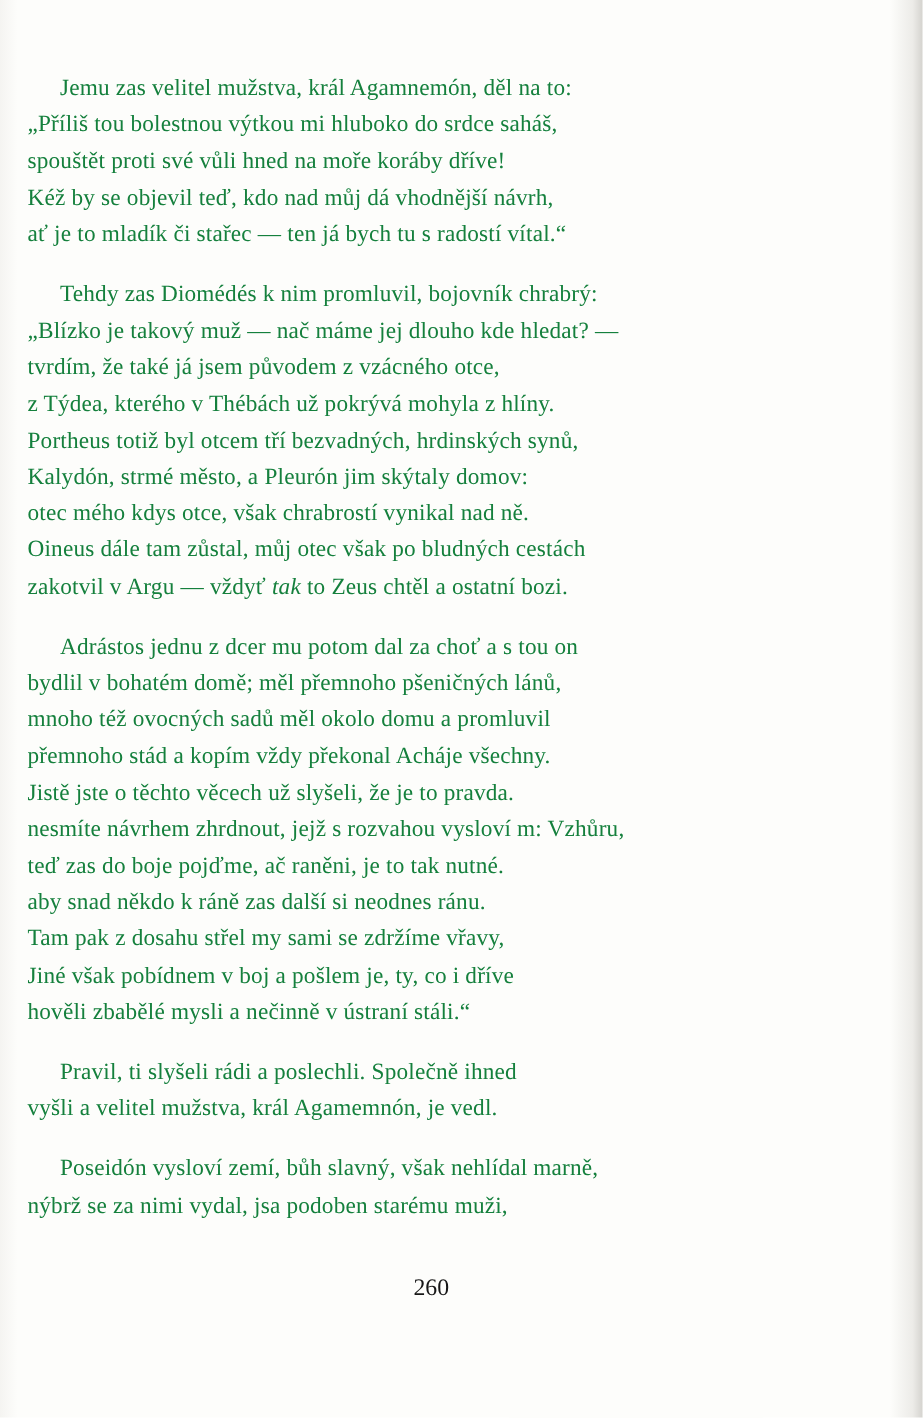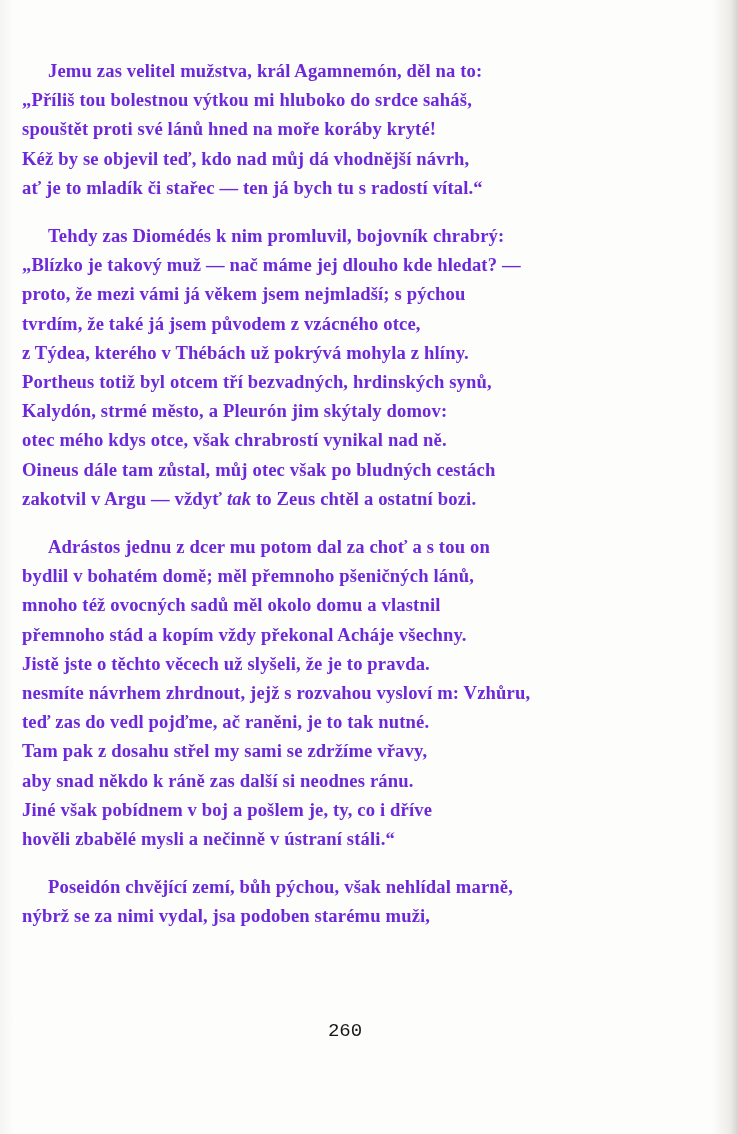--- a/index.html
+++ b/index.html
@@ -46,77 +46,78 @@
     width: 610px;
   }
   .para {
     margin: 0 0 19px 0;
   }
   .line {
     font-size: 18.6px;
     line-height: 29.2px;
     letter-spacing: 0.15px;
     white-space: pre;
-    color: #6d28d9;
-    font-weight: bold;
+    color: #15803d;
   }
   .line.indent {
     padding-left: 26px;
   }
   .line em {
     font-style: italic;
     margin-top: 16px;
   }
   .folio {
     position: absolute;
     top: 1020px;
     left: 0;
     width: 690px;
     text-align: center;
     font-size: 19px;
     color: #171717;
-    font-family: Liberation Mono, monospace;
   }
 </style>
 </head>
 <body>
 
 <div class="page">
   <div class="text-block" id="text-body">
       <div class="para">
         <div class="line indent">Jemu zas velitel mužstva, král Agamnemón, děl na to:</div>
         <div class="line">„Příliš tou bolestnou výtkou mi hluboko do srdce saháš,</div>
-        <div class="line">spouštět proti své lánů hned na moře koráby kryté!</div>
+        <div class="line">spouštět proti své vůli hned na moře koráby dříve!</div>
         <div class="line">Kéž by se objevil teď, kdo nad můj dá vhodnější návrh,</div>
         <div class="line">ať je to mladík či stařec — ten já bych tu s radostí vítal.“</div>
       </div>
       <div class="para">
         <div class="line indent">Tehdy zas Diomédés k nim promluvil, bojovník chrabrý:</div>
         <div class="line">„Blízko je takový muž — nač máme jej dlouho kde hledat? —</div>
-        <div class="line">proto, že mezi vámi já věkem jsem nejmladší; s pýchou</div>
         <div class="line">tvrdím, že také já jsem původem z vzácného otce,</div>
         <div class="line">z Týdea, kterého v Thébách už pokrývá mohyla z hlíny.</div>
         <div class="line">Portheus totiž byl otcem tří bezvadných, hrdinských synů,</div>
         <div class="line">Kalydón, strmé město, a Pleurón jim skýtaly domov:</div>
         <div class="line">otec mého kdys otce, však chrabrostí vynikal nad ně.</div>
         <div class="line">Oineus dále tam zůstal, můj otec však po bludných cestách</div>
         <div class="line">zakotvil v Argu — vždyť <em>tak</em> to Zeus chtěl a ostatní bozi.</div>
       </div>
       <div class="para">
         <div class="line indent">Adrástos jednu z dcer mu potom dal za choť a s tou on</div>
         <div class="line">bydlil v bohatém domě; měl přemnoho pšeničných lánů,</div>
-        <div class="line">mnoho též ovocných sadů měl okolo domu a vlastnil</div>
+        <div class="line">mnoho též ovocných sadů měl okolo domu a promluvil</div>
         <div class="line">přemnoho stád a kopím vždy překonal Acháje všechny.</div>
         <div class="line">Jistě jste o těchto věcech už slyšeli, že je to pravda.</div>
         <div class="line">nesmíte návrhem zhrdnout, jejž s rozvahou vysloví m: Vzhůru,</div>
-        <div class="line">teď zas do vedl pojďme, ač raněni, je to tak nutné.</div>
+        <div class="line">teď zas do boje pojďme, ač raněni, je to tak nutné.</div>
+        <div class="line">aby snad někdo k ráně zas další si neodnes ránu.</div>
         <div class="line">Tam pak z dosahu střel my sami se zdržíme vřavy,</div>
-        <div class="line">aby snad někdo k ráně zas další si neodnes ránu.</div>
         <div class="line">Jiné však pobídnem v boj a pošlem je, ty, co i dříve</div>
         <div class="line">hověli zbabělé mysli a nečinně v ústraní stáli.“</div>
       </div>
       <div class="para">
-        <div class="line indent">Poseidón chvějící zemí, bůh pýchou, však nehlídal marně,</div>
+        <div class="line indent">Pravil, ti slyšeli rádi a poslechli. Společně ihned</div>
+        <div class="line">vyšli a velitel mužstva, král Agamemnón, je vedl.</div>
+      </div>
+      <div class="para">
+        <div class="line indent">Poseidón vysloví zemí, bůh slavný, však nehlídal marně,</div>
         <div class="line">nýbrž se za nimi vydal, jsa podoben starému muži,</div>
       </div>
     </div>
   <div class="folio">260</div>
 </div>
 
 </body></html>

